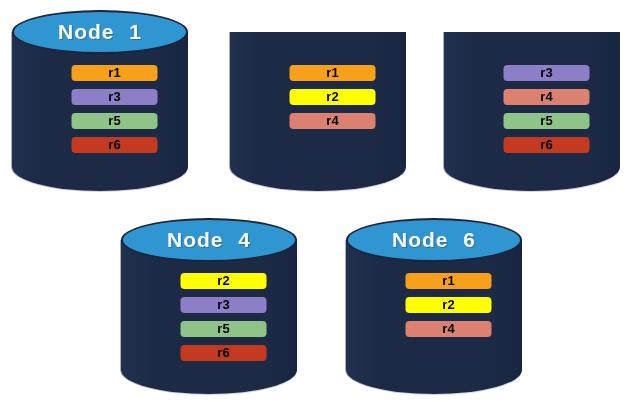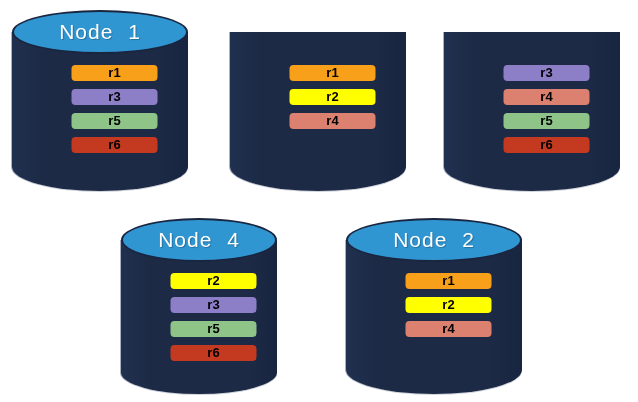--- a/index.html
+++ b/index.html
@@ -38,21 +38,21 @@
     border: 2px solid #1a2640;
     border-radius: 50%;
     box-sizing: border-box;
     display: flex;
     align-items: center;
     justify-content: center;
     z-index: 2;
   }
   .cyl-label {
     color: #ffffff;
-    font-weight: normal;
+    font-weight: bold;
     font-size: 21px;
     letter-spacing: 1px;
     word-spacing: 8px;
     text-shadow: 1px 1px 1px rgba(0,0,0,0.25);
   }
   .bars {
     position: absolute;
     top: 55px;
     left: 50%;
     transform: translateX(-50%);
@@ -105,37 +105,37 @@
     <div class="cylinder" style="left: 444px; top: 10px; width: 176px; height: 181px;">
       <div class="cyl-body"></div>
       <div class="bars">
         <div class="bar" style="background: rgb(141, 126, 200); color: rgb(0, 0, 0);">r3</div>
         <div class="bar" style="background: rgb(220, 128, 112); color: rgb(0, 0, 0);">r4</div>
         <div class="bar" style="background: rgb(142, 196, 135); color: rgb(0, 0, 0);">r5</div>
         <div class="bar" style="background: rgb(196, 58, 33); color: rgb(0, 0, 0);">r6</div>
       </div>
     </div>
 
-    <div class="cylinder" style="left: 121px; top: 218px; width: 156px; height: 176px;">
+    <div class="cylinder" style="left: 121px; top: 218px; width: 176px; height: 176px;">
       <div class="cyl-body"></div>
       <div class="cyl-top">
         <span class="cyl-label">Node 4</span>
       </div>
       <div class="bars">
         <div class="bar" style="background: rgb(255, 255, 0); color: rgb(0, 0, 0);">r2</div>
         <div class="bar" style="background: rgb(141, 126, 200); color: rgb(0, 0, 0);">r3</div>
         <div class="bar" style="background: rgb(142, 196, 135); color: rgb(0, 0, 0);">r5</div>
         <div class="bar" style="background: rgb(196, 58, 33); color: rgb(0, 0, 0);">r6</div>
       </div>
     </div>
 
     <div class="cylinder" style="left: 346px; top: 218px; width: 176px; height: 176px;">
       <div class="cyl-body"></div>
       <div class="cyl-top">
-        <span class="cyl-label">Node 2</span>
+        <span class="cyl-label">Node 6</span>
       </div>
       <div class="bars">
         <div class="bar" style="background: rgb(249, 160, 27); color: rgb(0, 0, 0);">r1</div>
         <div class="bar" style="background: rgb(255, 255, 0); color: rgb(0, 0, 0);">r2</div>
         <div class="bar" style="background: rgb(220, 128, 112); color: rgb(0, 0, 0);">r4</div>
       </div>
     </div>
   </div>
 
 </body></html>

